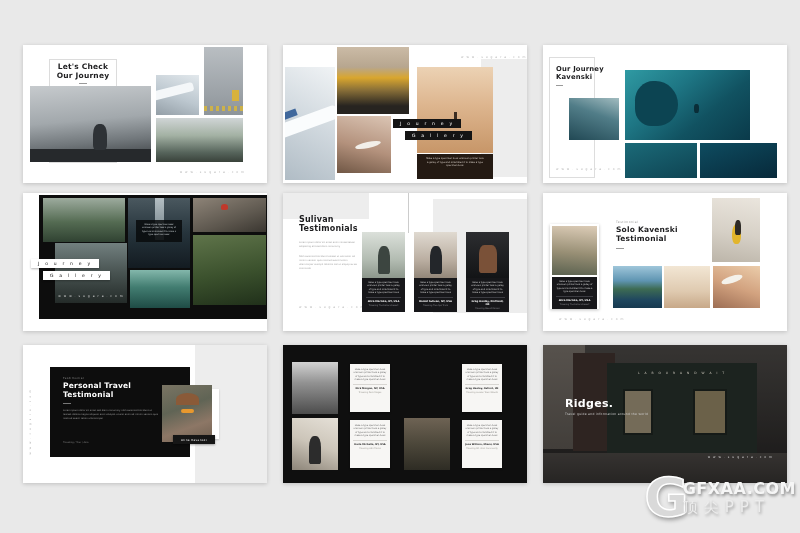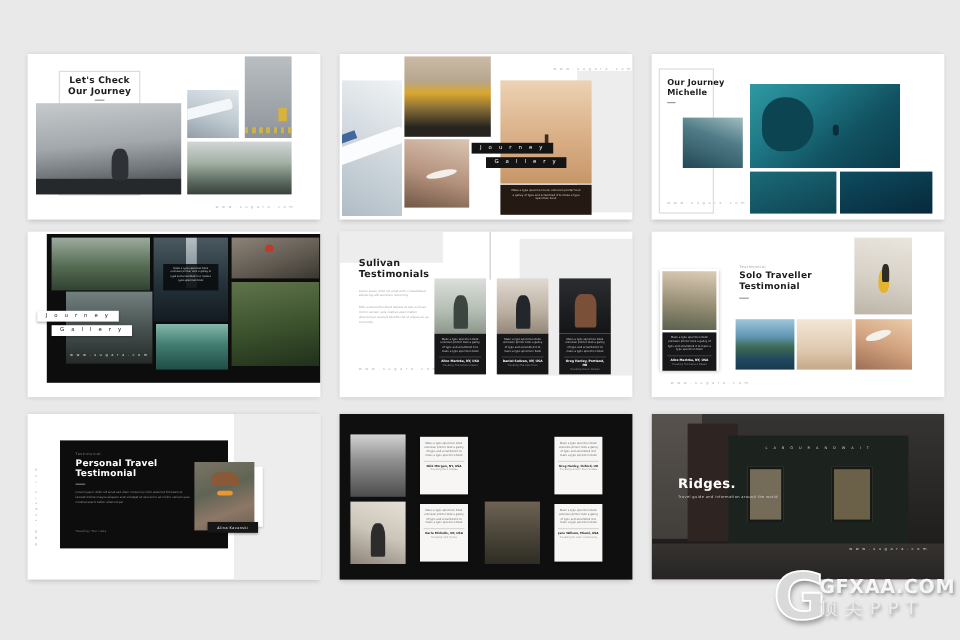--- a/index.html
+++ b/index.html
@@ -158,21 +158,21 @@
       </div>
     <div class="chip chip-dark" style="left:110px;top:74px">J o u r n e y</div>
     <div class="chip chip-dark" style="left:122px;top:86px">G a l l e r y</div>
     <div class="abs cap2">Make a type specimen book unknown printer took a galley of type and scrambled it to make a type specimen book</div>
   </div>
 
   <div class="slide c3 r1">
     <div class="abs panel3">
       <div class="h-title" style="margin:8px 0 0 6px;font-size:6.8px;white-space:nowrap">
         <div>Our Journey</div>
-        <div>Michelle</div>
+        <div>Kavenski</div>
       </div>
       <div style="margin:3px 0 0 6px;width:7px;height:1px;background:#9a9a9a"></div>
       <div class="site" style="left:6px;bottom:6px">w w w . s u g a r a . c o m</div>
     </div>
     <div class="ph p-oceanbig">
         <div class="reef"></div>
         <div class="fig"></div>
       </div>
     <div class="ph p-diver"></div>
     <div class="ph p-ocean1"></div>
@@ -231,21 +231,21 @@
     <div class="qbox" style="left:183px;top:85px;width:43px;height:34px">
       <div class="q">Make a type specimen book unknown printer took a galley of type and scrambled it to make a type specimen book</div>
       <div class="nm">Greg Hanley, Portland, OR</div>
       <div class="sb">Traveling Mount Rainier</div>
     </div>
   </div>
 
   <div class="slide c3 r2">
     <div class="abs" style="left:73px;top:27px;font-size:3px;color:#9a9a9a;letter-spacing:.5px">Testimonial</div>
     <div class="abs h-title" style="left:73px;top:33px;font-size:7.5px">
-      <div>Solo Traveller</div>
+      <div>Solo Kavenski</div>
       <div>Testimonial</div>
     </div>
     <div class="dash" style="left:73px;top:55px"></div>
     <div class="abs card6">
       <div class="p-solo"></div>
       <div class="qbox" style="position:static;margin-top:2px;width:45px;height:32px">
         <div class="q">Make a type specimen book unknown printer took a galley of type and scrambled it to make a type specimen book</div>
         <div class="nm">Alice Marizka, NY, USA</div>
         <div class="sb">Traveling The Sahara Desert</div>
       </div>

